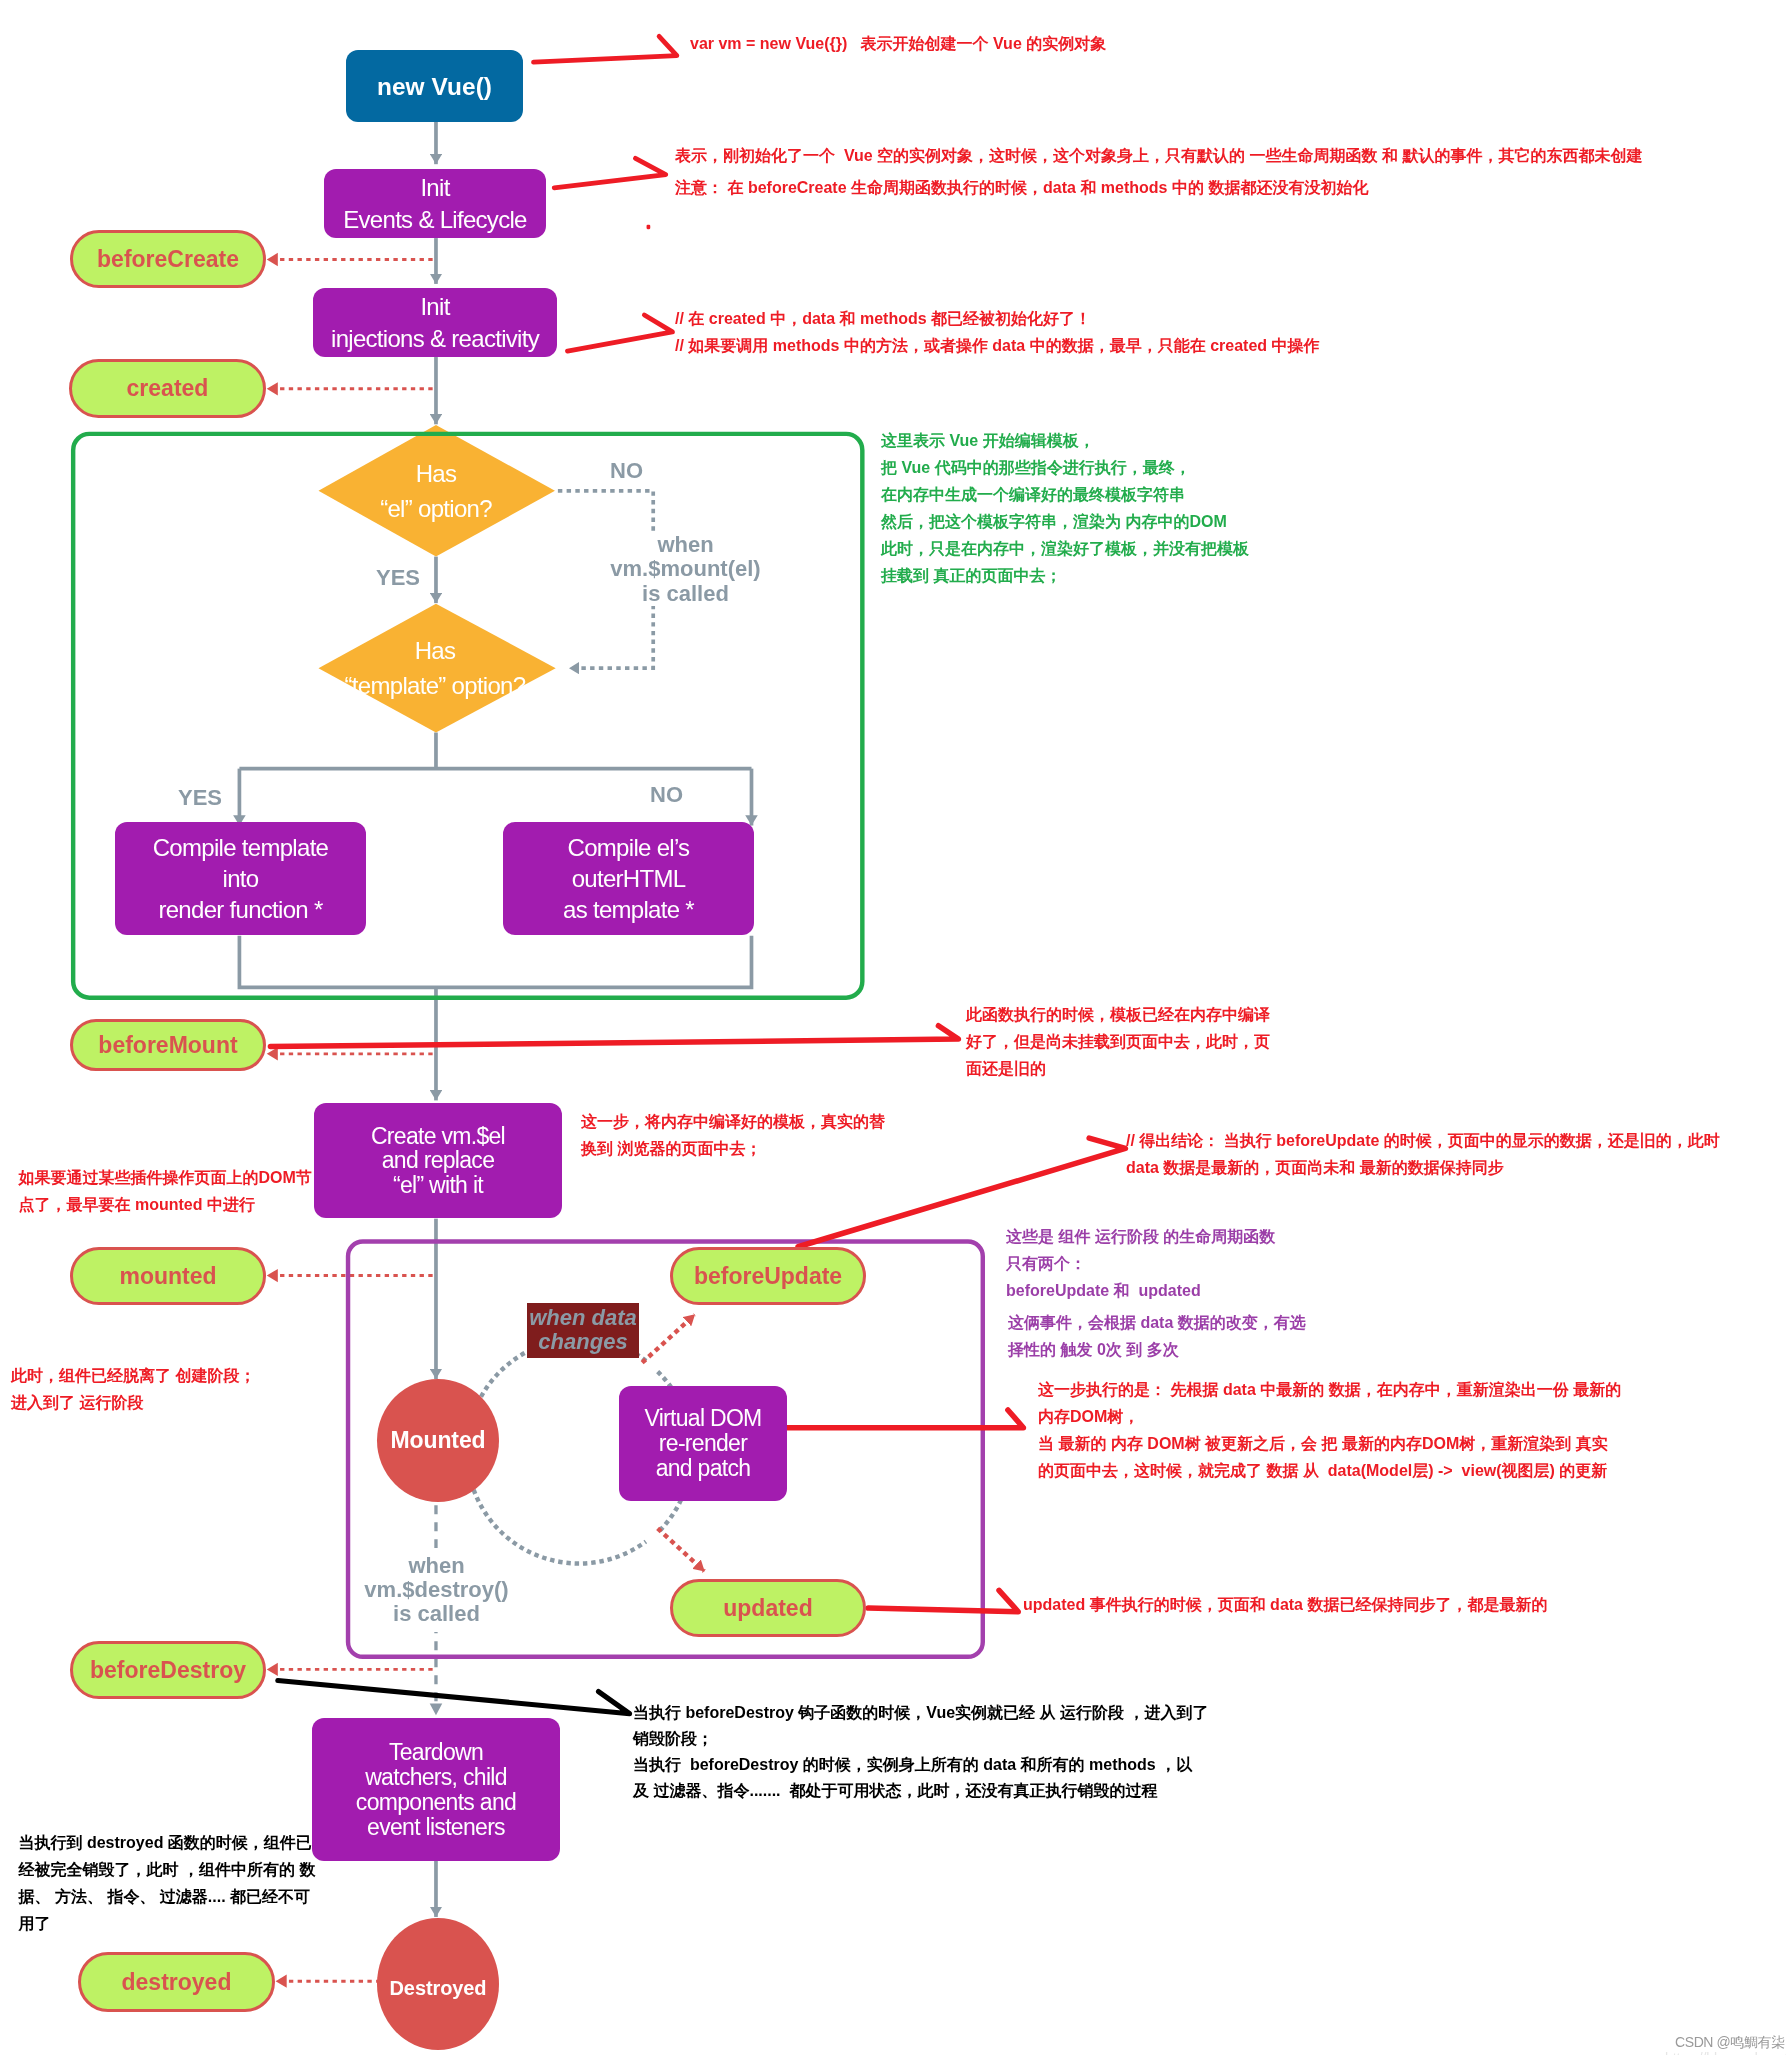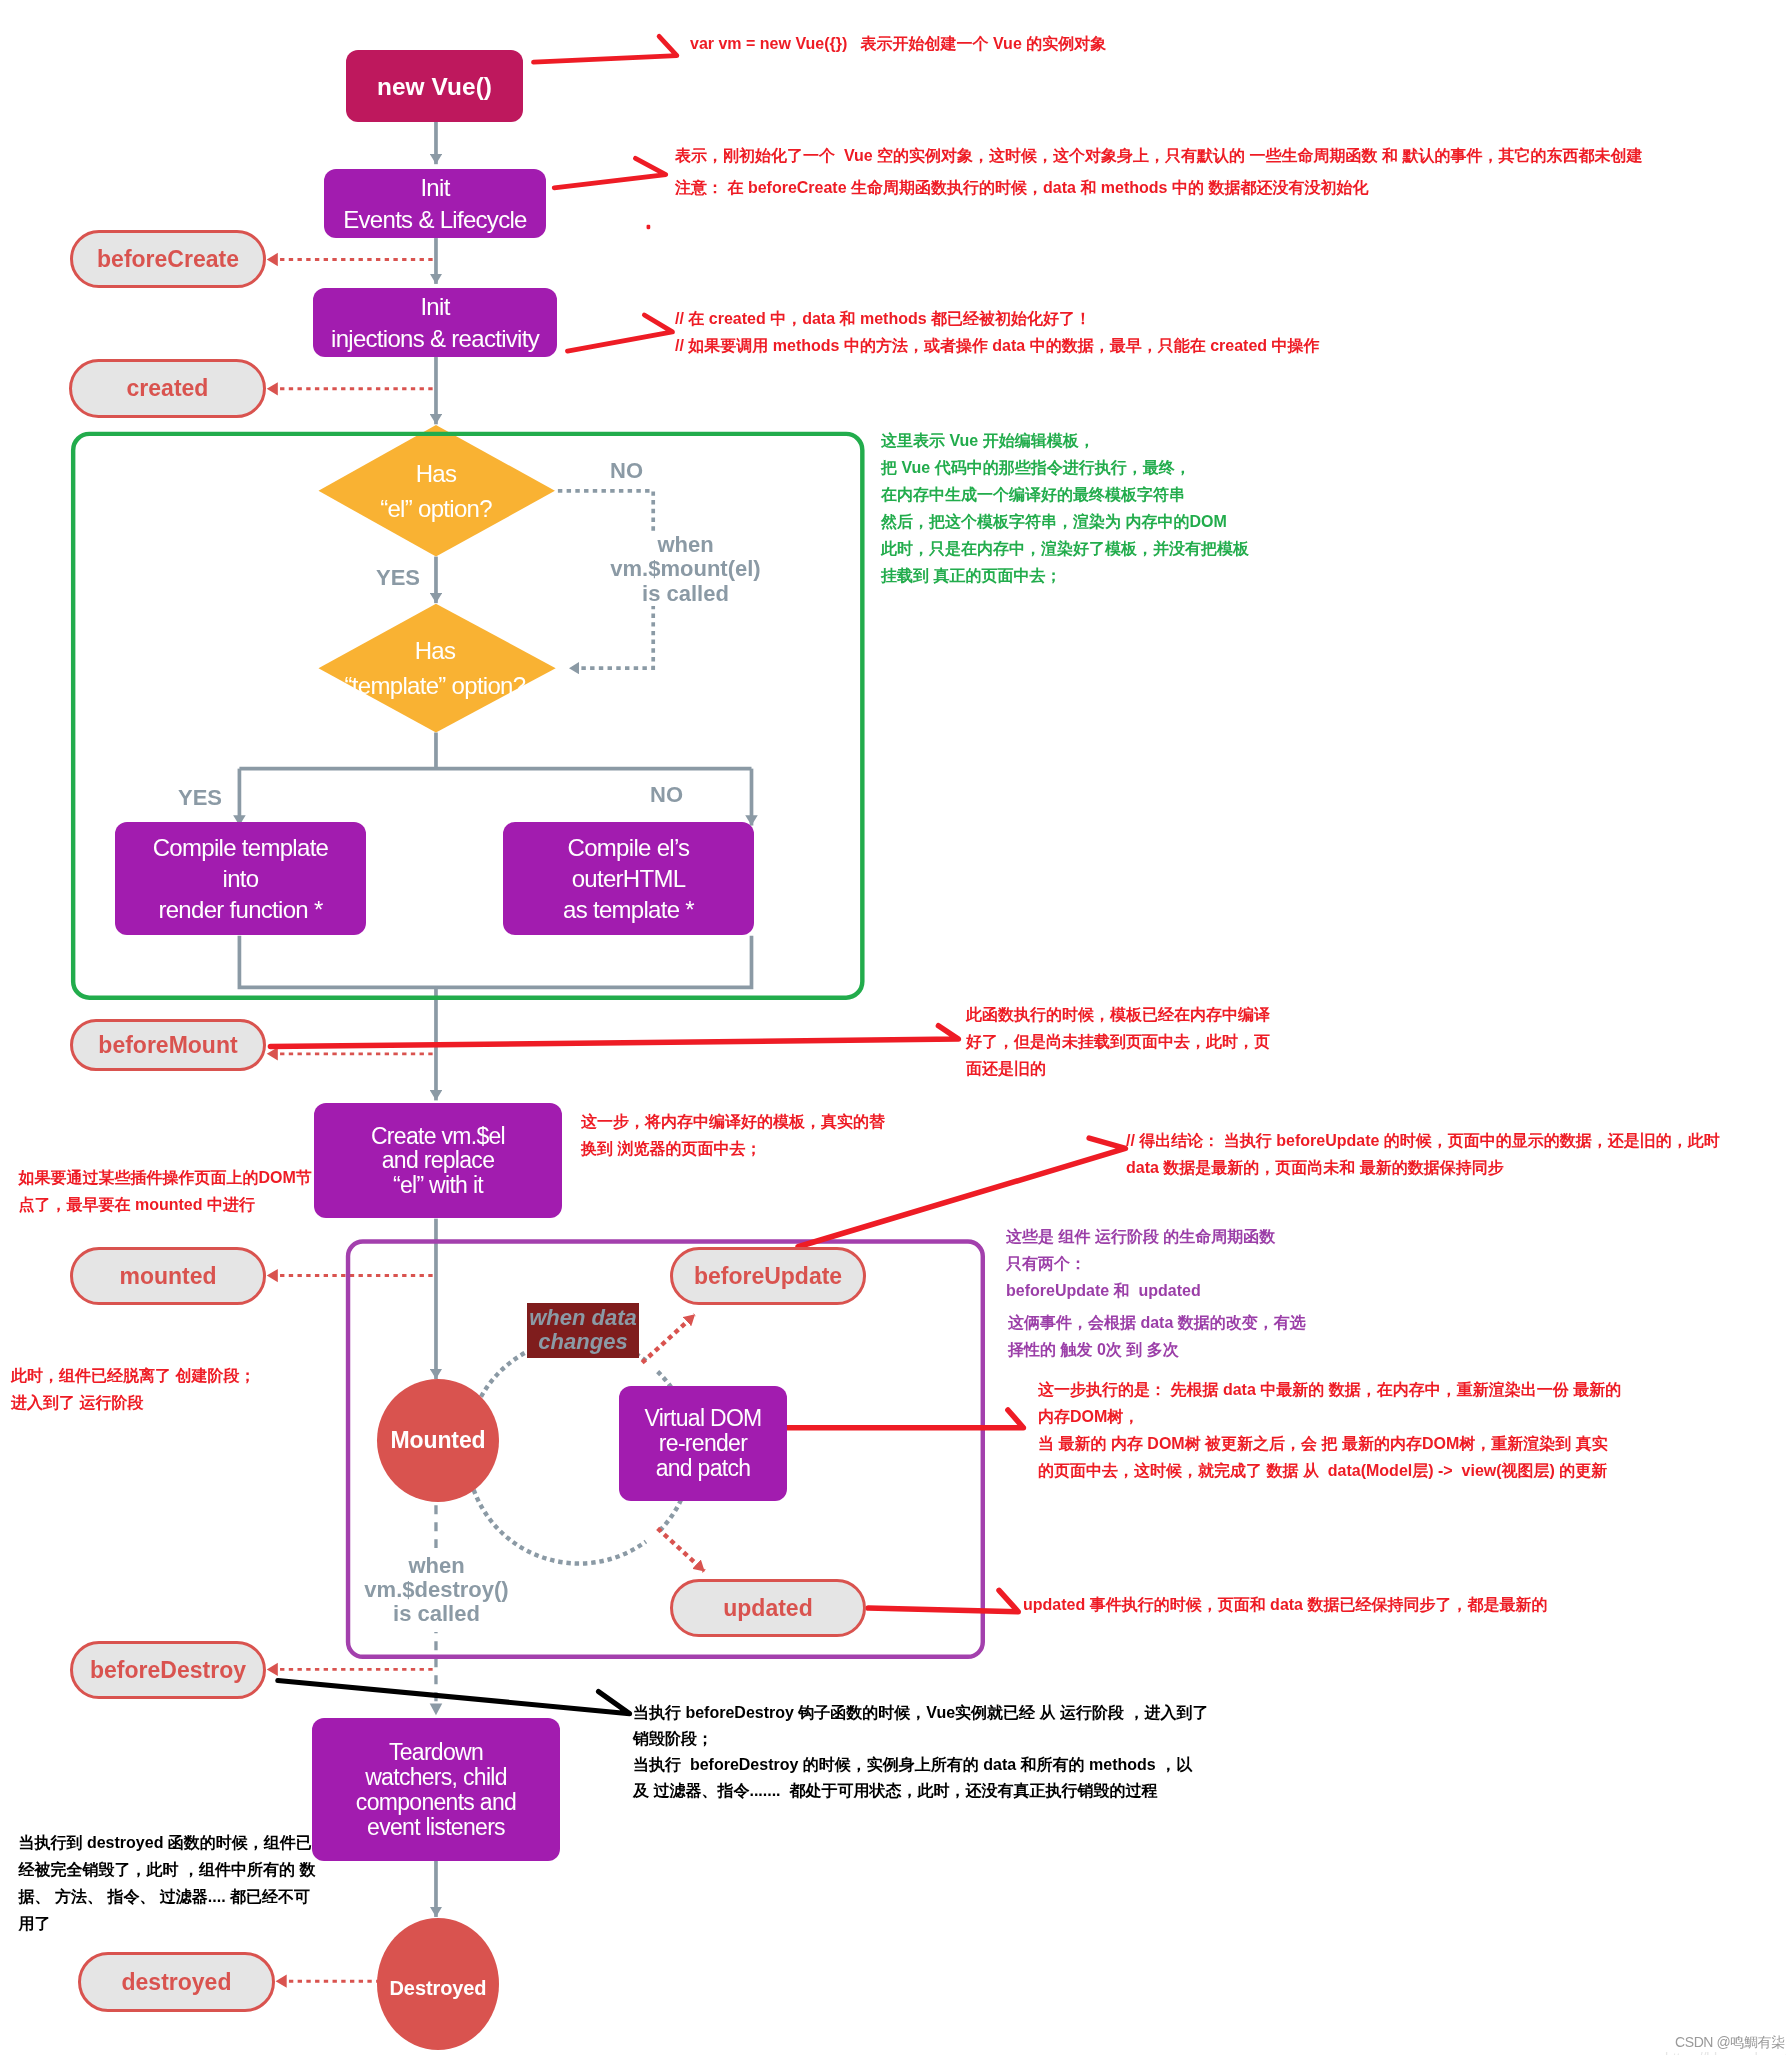--- a/index.html
+++ b/index.html
@@ -3,23 +3,23 @@
 <meta charset="utf-8">
 <style>
 html,body{margin:0;padding:0;background:#fff;}
 body{width:1786px;height:2056px;position:relative;overflow:hidden;
   font-family:"Liberation Sans",sans-serif;-webkit-font-smoothing:antialiased;}
 #stage{position:absolute;left:0;top:0;width:1786px;height:2056px;}
 svg.layer{position:absolute;left:0;top:0;width:1786px;height:2056px;overflow:visible;pointer-events:none;}
 .node{position:absolute;display:flex;align-items:center;justify-content:center;text-align:center;color:#fff;box-sizing:border-box;}
 .node > span{display:block;white-space:nowrap;}
 .green{background:#a21caf;border-radius:12px;}
-.dark{background:#be185d;border-radius:12px;font-weight:bold;}
+.dark{background:#0369a1;border-radius:12px;font-weight:bold;}
 .pill{position:absolute;display:flex;align-items:center;justify-content:center;box-sizing:border-box;
-  border:3.7px solid #d9534f;border-radius:30px;color:#d9534f;font-weight:bold;background:#e5e5e5;}
+  border:3.7px solid #d9534f;border-radius:30px;color:#d9534f;font-weight:bold;background:#bef264;}
 .circle{position:absolute;border-radius:50%;background:#d9534f;color:#fff;font-weight:bold;
   display:flex;align-items:center;justify-content:center;}
 .diamond-txt{position:absolute;display:flex;align-items:center;justify-content:center;
   text-align:center;color:#fff;}
 .diamond-txt > span{display:block;white-space:nowrap;}
 .elabel{position:absolute;color:#8b9aa5;font-weight:bold;text-align:center;}
 .annot{position:absolute;font-weight:bold;}
 .annot > div{display:block;white-space:pre;}
 .wm{position:absolute;color:#c8c8c8;font-weight:300;}
 </style>

